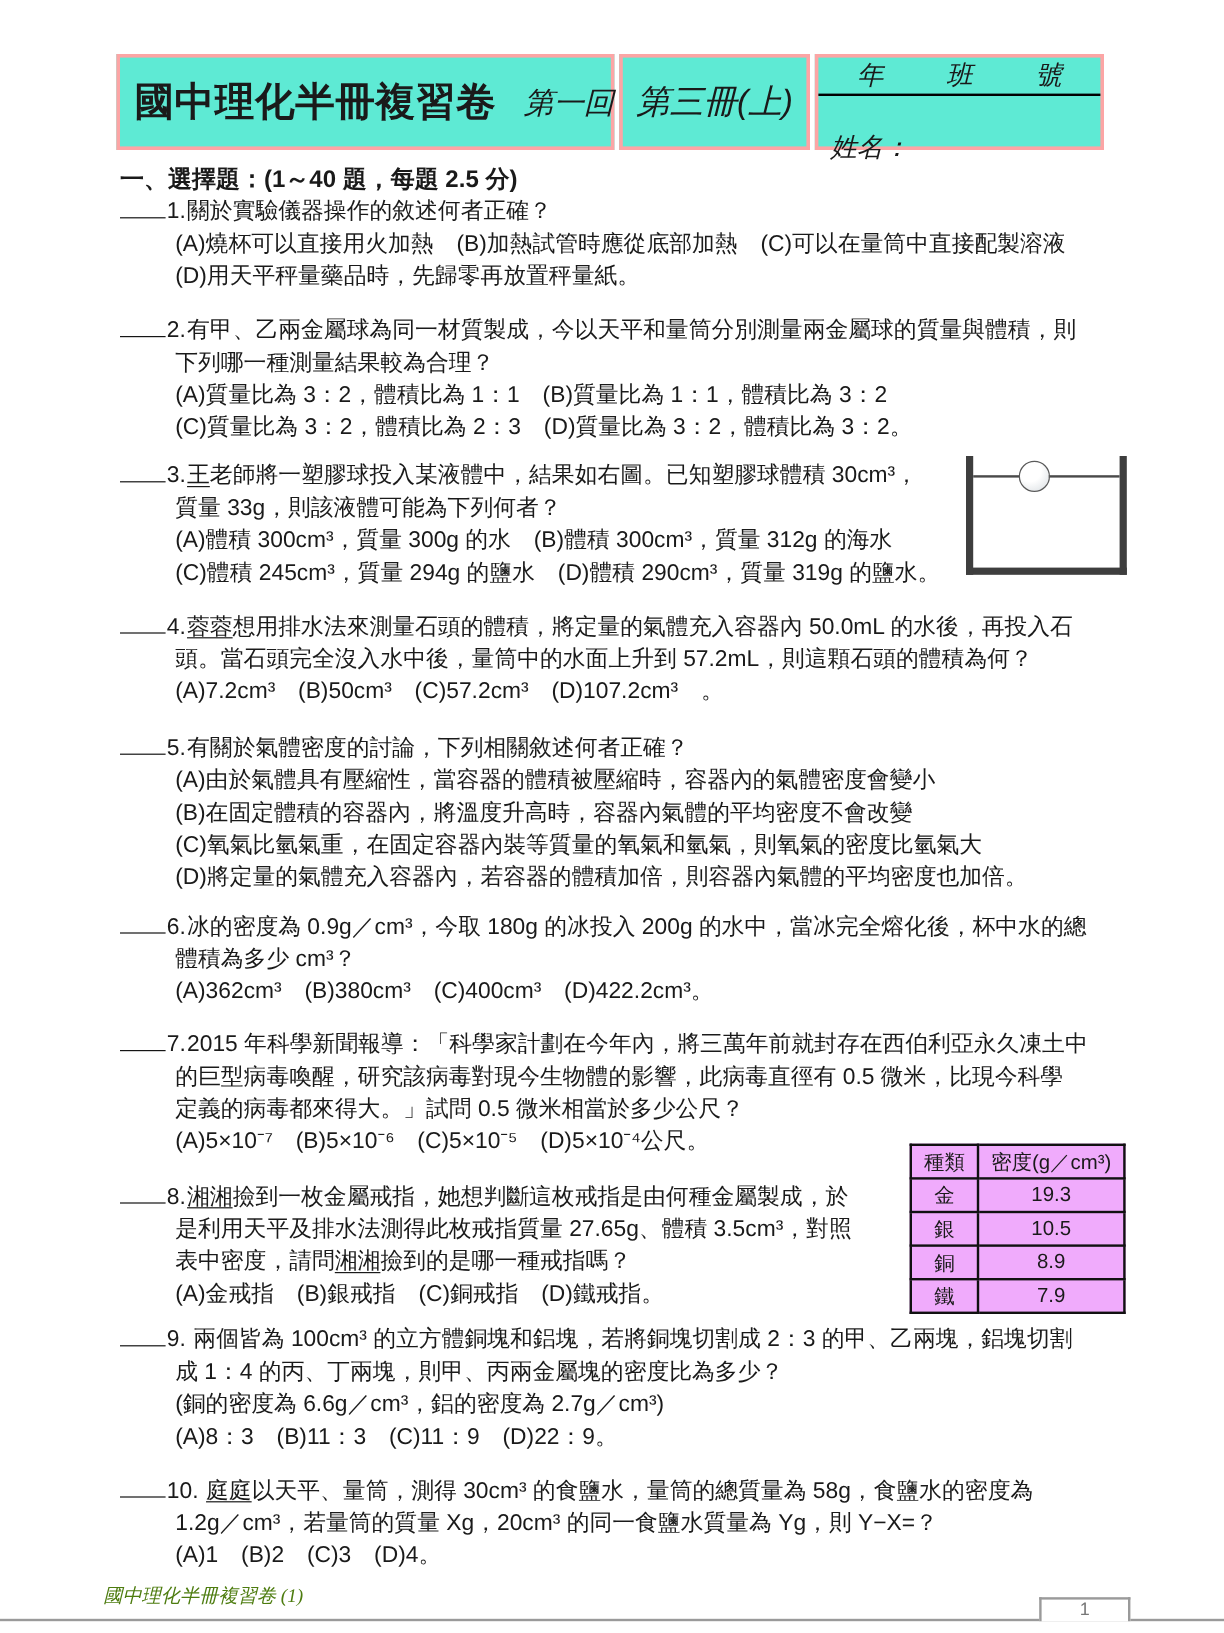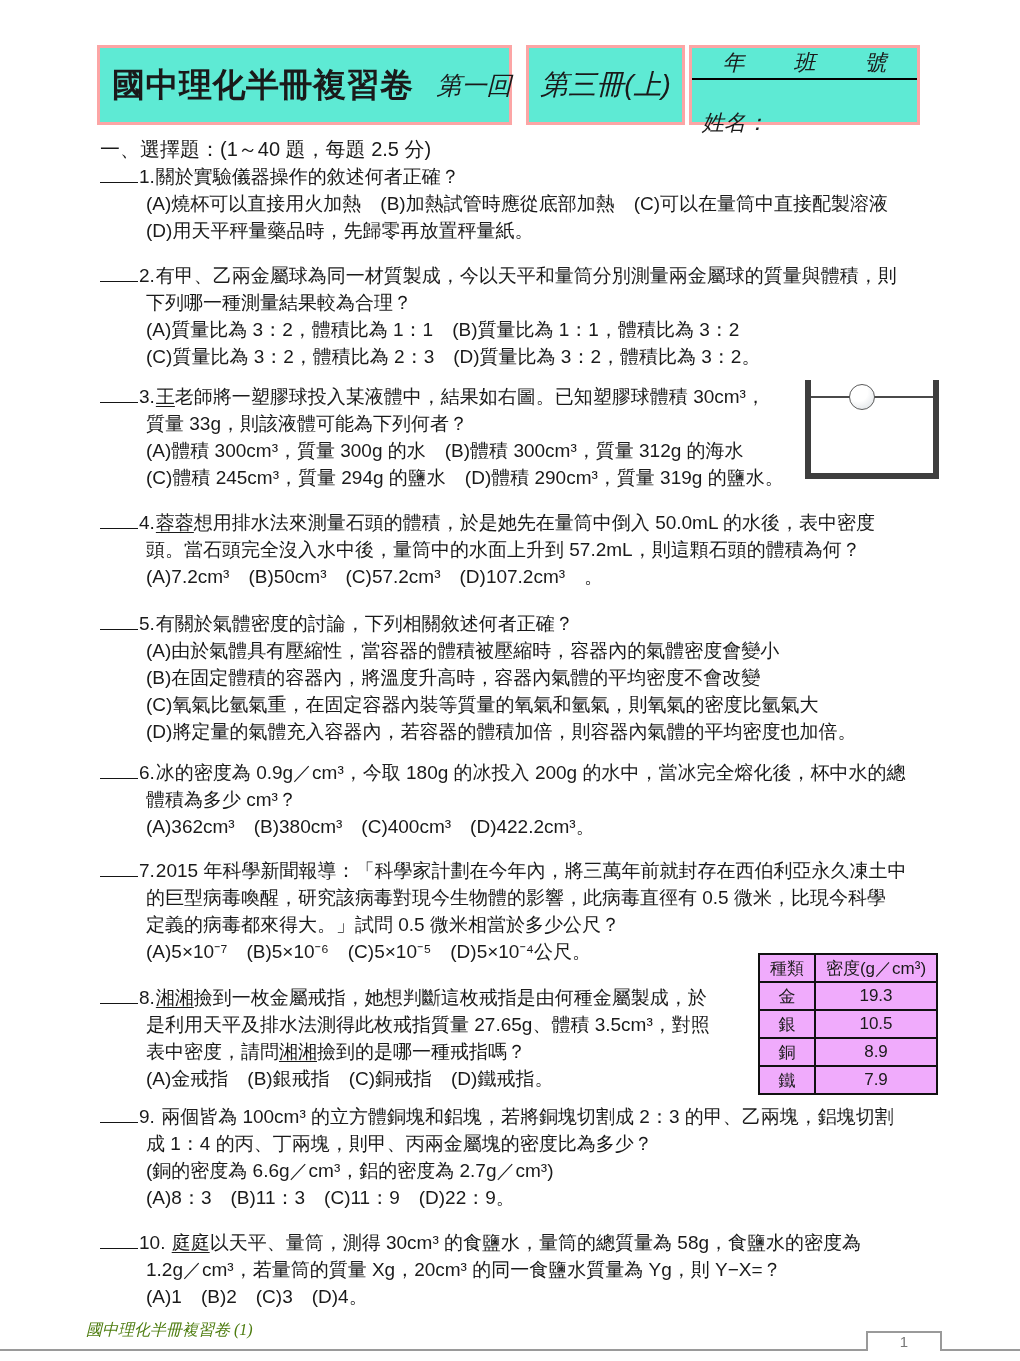--- a/index.html
+++ b/index.html
@@ -6,28 +6,28 @@
   .page{position:relative;width:1020px;height:1361px;background:#ffffff;overflow:hidden;
         font-family:"Liberation Sans",sans-serif;color:#1a1a1a;}
 
   
   .header{position:absolute;left:97px;top:45px;width:823px;height:80px;display:flex;gap:4px;}
   .hcell{border:3px solid #fca5a5;box-sizing:border-box;background:#5eead4;}
   .title-cell{width:415px;display:flex;align-items:center;padding-left:12px;}
   .exam-title{font-size:33px;font-weight:900;letter-spacing:0.5px;white-space:nowrap;}
   .exam-round{font-size:25px;font-style:italic;margin-left:23px;white-space:nowrap;}
   .volume-cell{width:159px;display:flex;align-items:center;justify-content:center;
-               font-size:28px;font-style:italic;white-space:nowrap;margin-left:10px;}
+               font-size:28px;font-style:italic;white-space:nowrap;}
   .info-cell{flex:1;display:flex;flex-direction:column;}
   .info-row{flex:1;display:flex;align-items:center;font-size:22px;font-style:italic;}
   .info-row.fields{justify-content:space-around;border-bottom:2px solid #000;padding:0 6px;}
   .info-row.name{padding-left:10px;margin-top:28px;}
 
   
-  .section-title{position:absolute;left:100px;top:136px;font-size:20px;}
+  .section-title{position:absolute;left:100px;top:136px;font-size:20px;font-weight:bold;}
 
   
   .question{position:absolute;left:100px;width:860px;font-size:19px;line-height:27px;}
   .qline{white-space:pre-wrap;}
   .qline.cont{padding-left:46px;}
   .answer-blank{display:inline-block;width:38px;height:17px;border-bottom:1.6px solid #151515;
                 margin-right:1px;}
   .qnum{margin-right:1px;}
   .uname{text-decoration:underline;text-underline-offset:3px;}
   .q1{top:163px}.q2{top:262px}.q3{top:383px}.q4{top:509px}.q5{top:610px}
@@ -95,21 +95,21 @@
         <div class="qline cont"><span>(A)質量比為 3：2，體積比為 1：1　(B)質量比為 1：1，體積比為 3：2</span></div>
         <div class="qline cont"><span>(C)質量比為 3：2，體積比為 2：3　(D)質量比為 3：2，體積比為 3：2。</span></div>
       </div>
       <div class="question q3">
         <div class="qline"><span class="answer-blank"></span><span class="qnum">3.</span><span class="uname">王</span><span>老師將一塑膠球投入某液體中，結果如右圖。已知塑膠球體積 30cm³，</span></div>
         <div class="qline cont"><span>質量 33g，則該液體可能為下列何者？</span></div>
         <div class="qline cont"><span>(A)體積 300cm³，質量 300g 的水　(B)體積 300cm³，質量 312g 的海水</span></div>
         <div class="qline cont"><span>(C)體積 245cm³，質量 294g 的鹽水　(D)體積 290cm³，質量 319g 的鹽水。</span></div>
       </div>
       <div class="question q4">
-        <div class="qline"><span class="answer-blank"></span><span class="qnum">4.</span><span class="uname">蓉蓉</span><span>想用排水法來測量石頭的體積，於是她先在量筒中倒入 50.0mL 的水後，表中密度</span></div>
+        <div class="qline"><span class="answer-blank"></span><span class="qnum">4.</span><span class="uname">蓉蓉</span><span>想用排水法來測量石頭的體積，將定量的氣體充入容器內 50.0mL 的水後，再投入石</span></div>
         <div class="qline cont"><span>頭。當石頭完全沒入水中後，量筒中的水面上升到 57.2mL，則這顆石頭的體積為何？</span></div>
         <div class="qline cont"><span>(A)7.2cm³　(B)50cm³　(C)57.2cm³　(D)107.2cm³　。</span></div>
       </div>
       <div class="question q5">
         <div class="qline"><span class="answer-blank"></span><span class="qnum">5.</span><span>有關於氣體密度的討論，下列相關敘述何者正確？</span></div>
         <div class="qline cont"><span>(A)由於氣體具有壓縮性，當容器的體積被壓縮時，容器內的氣體密度會變小</span></div>
         <div class="qline cont"><span>(B)在固定體積的容器內，將溫度升高時，容器內氣體的平均密度不會改變</span></div>
         <div class="qline cont"><span>(C)氧氣比氫氣重，在固定容器內裝等質量的氧氣和氫氣，則氧氣的密度比氫氣大</span></div>
         <div class="qline cont"><span>(D)將定量的氣體充入容器內，若容器的體積加倍，則容器內氣體的平均密度也加倍。</span></div>
       </div>

